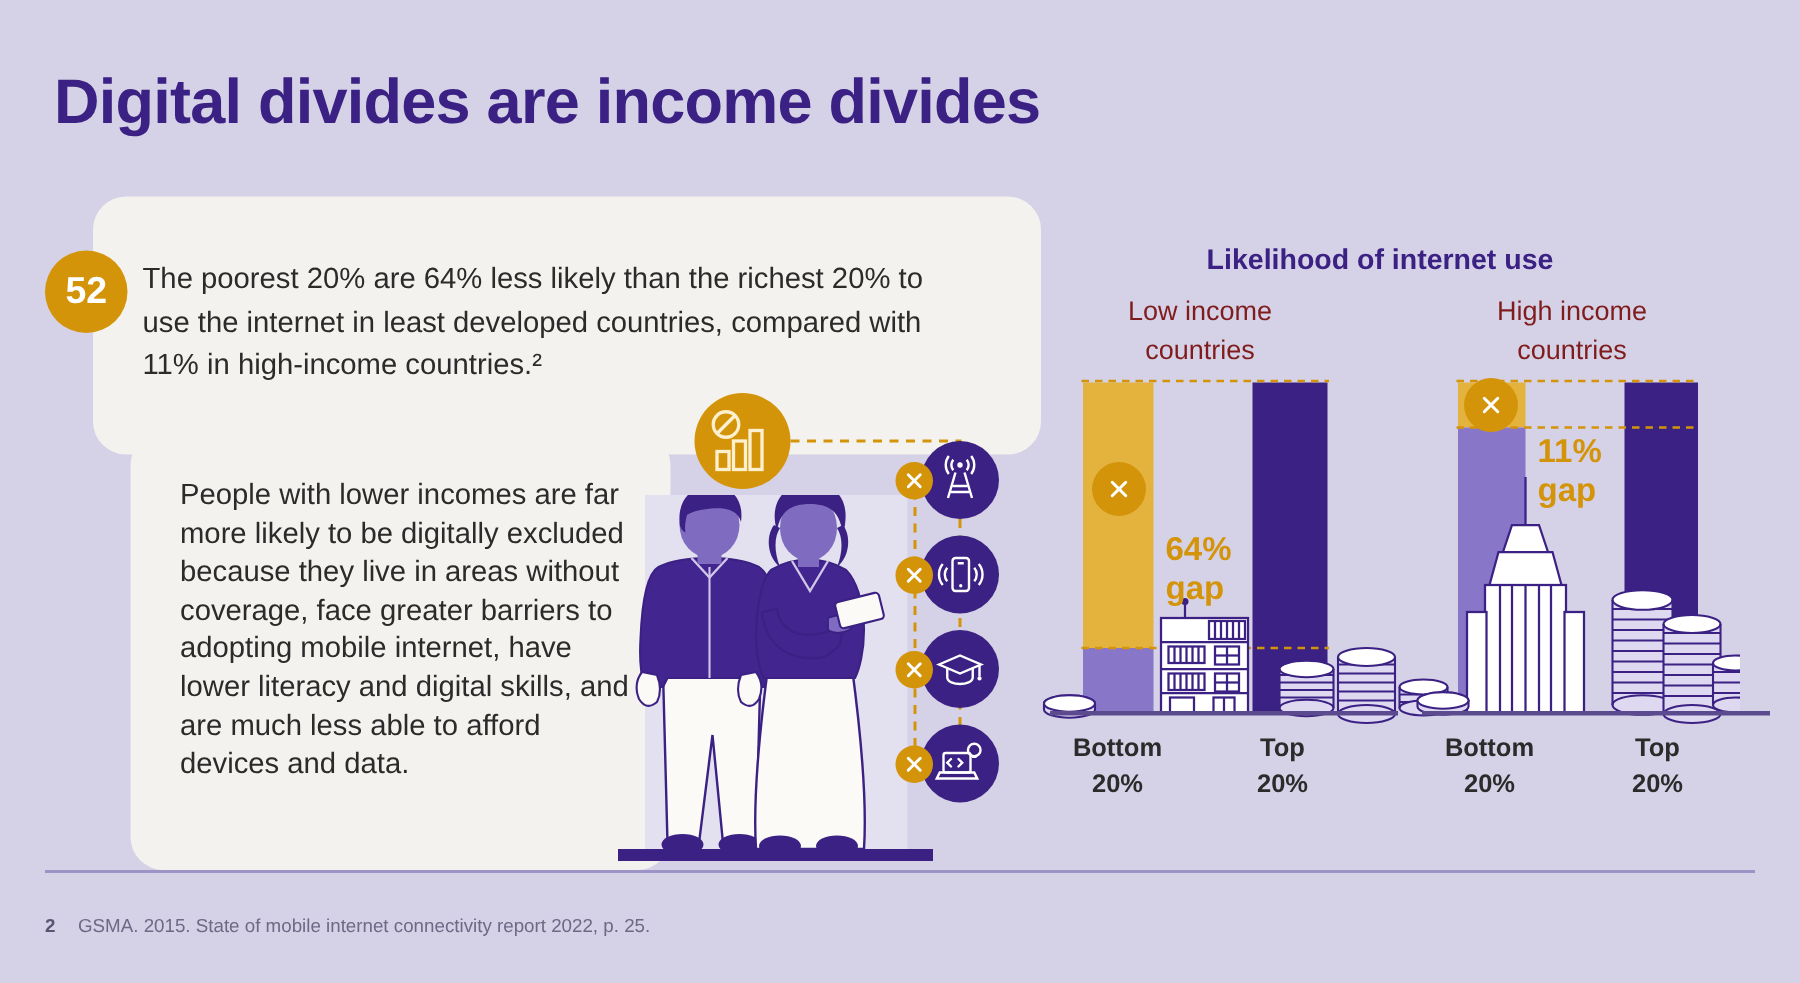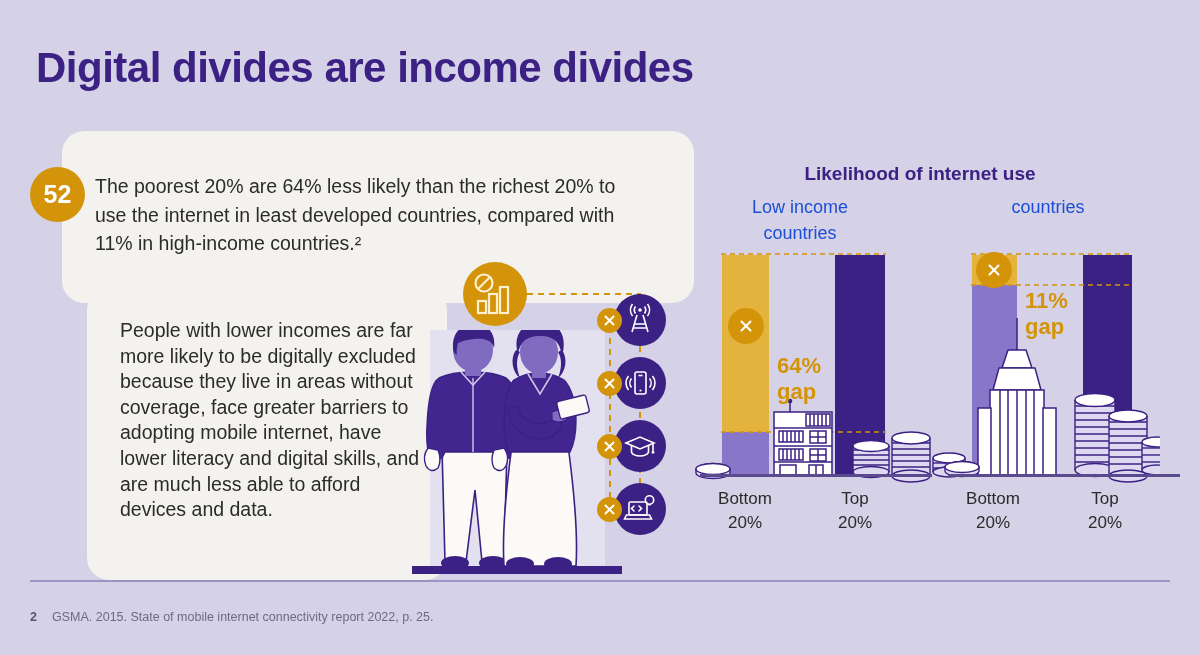--- a/index.html
+++ b/index.html
@@ -122,21 +122,21 @@
     text-align: center;
     font-size: 19px;
     font-weight: bold;
     color: #3b2183;
   }
   .group-label {
     position: absolute;
     text-align: center;
     font-size: 18px;
     line-height: 26px;
-    color: #1d4ed8;
+    color: #7f1d1d;
   }
   #group-label-low  { left: 700px; top: 194px; width: 200px; }
   #group-label-high { left: 948px; top: 194px; width: 200px; }
 
   .bar { position: absolute; }
   .bar-light { background: #8876c9; }
   .bar-gold  { background: #e4b33e; }
   .bar-dark  { background: #3b2183; }
 
   .gap-label {
@@ -154,20 +154,21 @@
     background: #d4940a;
     display: flex; align-items: center; justify-content: center;
     z-index: 5;
   }
   .axis-label {
     position: absolute;
     text-align: center;
     font-size: 17px;
     line-height: 24px;
     color: #2b2b2b;
+    font-weight: bold;
   }
   .baseline {
     position: absolute;
     height: 3px;
     background: #5b4a8e;
     z-index: 3;
   }
   #chart-svg { position: absolute; left: 690px; top: 250px; z-index: 2; }
 
   
@@ -365,20 +366,21 @@
     </div>
   </div>
 
   <div id="chart-title">Likelihood of internet use</div>
 
   <div class="group-label" id="group-label-low">
     <div>Low income</div>
     <div>countries</div>
   </div>
   <div class="group-label" id="group-label-high">
+    <div>High income</div>
     <div>countries</div>
   </div>
 
   <div class="bar bar-gold" style="left:722px; top:255px; width:47px; height:177px;"></div>
 
   <div class="bar bar-light" style="left:722px; top:432px; width:47px; height:43px;"></div>
 
   <div class="bar bar-dark" style="left:835px; top:255px; width:50px; height:220px;"></div>
 
   <div class="bar-x" style="left:728px; top:308px;">

